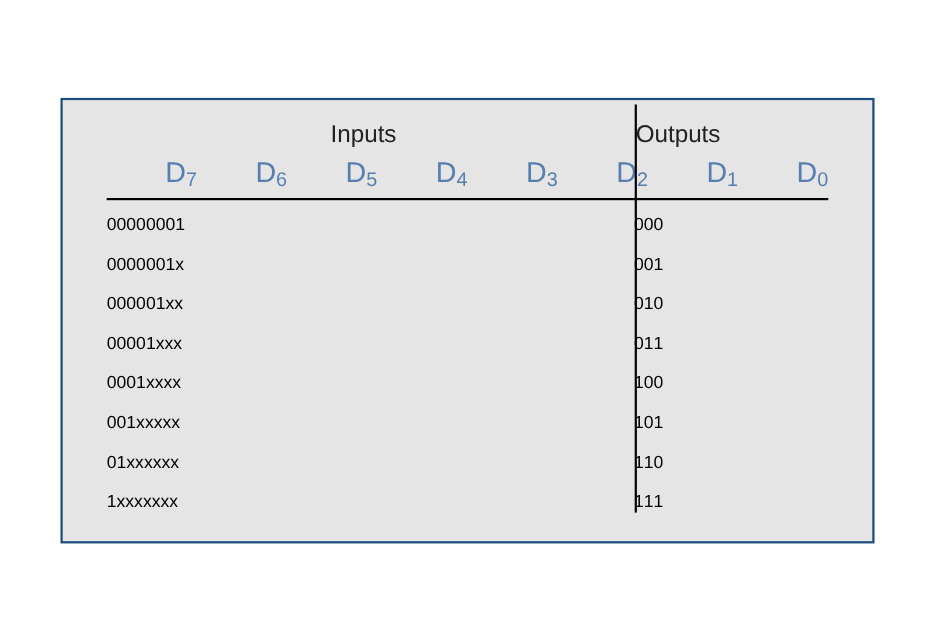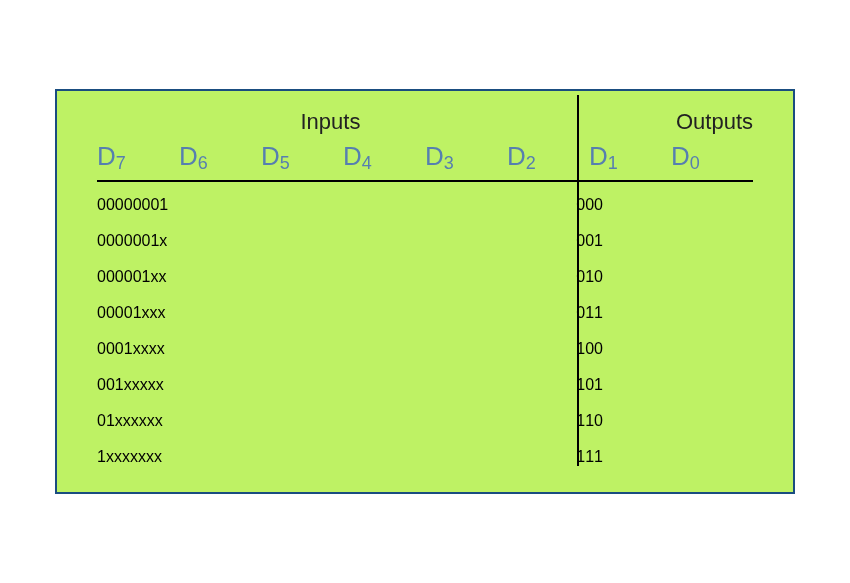--- a/index.html
+++ b/index.html
@@ -6,49 +6,49 @@
     body {
       width: 850px;
       height: 583px;
       font-family: Arial, sans-serif;
       display: flex;
       align-items: center;
       justify-content: center;
       background: #fff;
     }
     .table-container {
-      background: #bef264;
+      background: #e5e5e5;
       border: 2px solid #1a4d80;
       padding: 18px 40px 26px 40px;
       width: 740px;
     }
     .group-headers {
       display: flex;
       font-size: 22px;
       color: #222;
       margin-bottom: 6px;
     }
     .group-inputs {
       flex: 8;
       text-align: center;
     }
     .group-outputs {
       flex: 3;
-      text-align: right;
+      text-align: left;
       padding-left: 14px;
     }
     .col-headers {
       display: flex;
       color: #567fb0;
       font-size: 26px;
       padding-bottom: 8px;
     }
     .col-headers .cell {
       flex: 1;
-      text-align: left;
+      text-align: right;
       position: relative;
     }
     .col-headers .sub-label {
       font-family: Arial, sans-serif;
     }
     .sub-idx {
       font-size: 18px;
       position: relative;
       top: 4px;
     }

